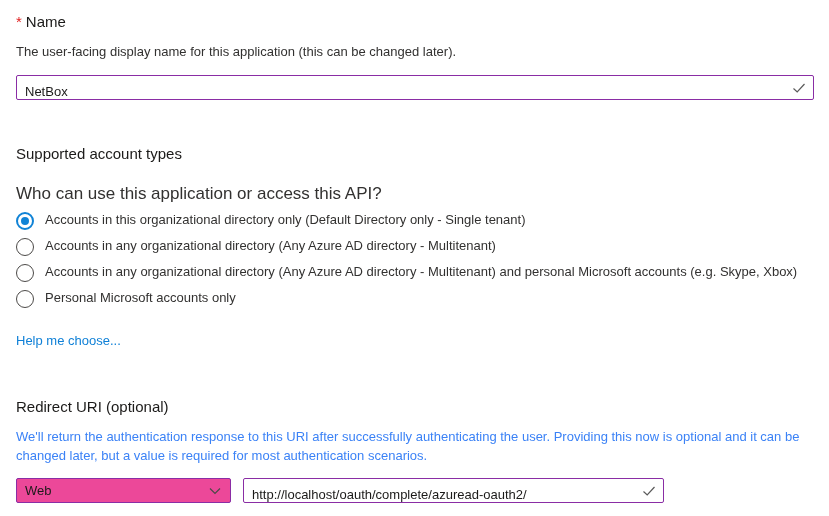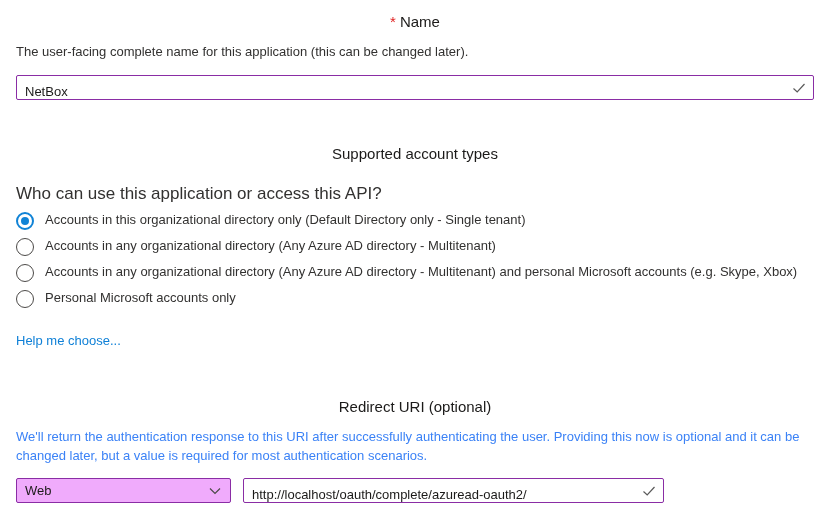--- a/index.html
+++ b/index.html
@@ -16,21 +16,20 @@
     box-sizing: border-box;
     width: 829px;
     height: 516px;
     padding: 12px 15px 0 16px;
   }
   .section-title {
     font-size: 15px;
     line-height: 20px;
     color: #1b1a19;
     font-weight: 400;
-    text-align: center;
   }
   .required-star {
     color: #e02020;
     margin-right: 4px;
   }
   .desc {
     margin-top: 12px;
     font-size: 13px;
     line-height: 16px;
     color: #323130;
@@ -129,21 +128,21 @@
     display: flex;
     align-items: center;
   }
   .platform-select {
     box-sizing: border-box;
     position: relative;
     width: 215px;
     height: 25px;
     border: 1px solid #8a2da5;
     border-radius: 2px;
-    background: #f0abfc;
+    background: #ec4899;
     display: flex;
     align-items: center;
     padding: 0 28px 0 8px;
     font-size: 13px;
     color: #1b1a19;
     cursor: pointer;
     margin-right: 12px;
   }
   .chevron {
     position: absolute;
@@ -164,21 +163,21 @@
 </head>
 <body>
 
 <div class="page">
 
   
   <div class="section-title">
     <span class="required-star">*</span><span>Name</span>
   </div>
 
-  <div class="desc">The user-facing complete name for this application (this can be changed later).</div>
+  <div class="desc">The user-facing display name for this application (this can be changed later).</div>
 
   <div class="input-wrap">
     <input class="txt-input" type="text" value="NetBox" style="">
     <svg class="valid-check" viewBox="0 0 14 14">
       <path d="M1.5 7.5 L5.2 11 L12.5 3" fill="none" stroke="#5a5a5a" stroke-width="1.2"></path>
     </svg>
   </div>
 
   
   <div class="section-title" style="margin-top:44px;">Supported account types</div>

